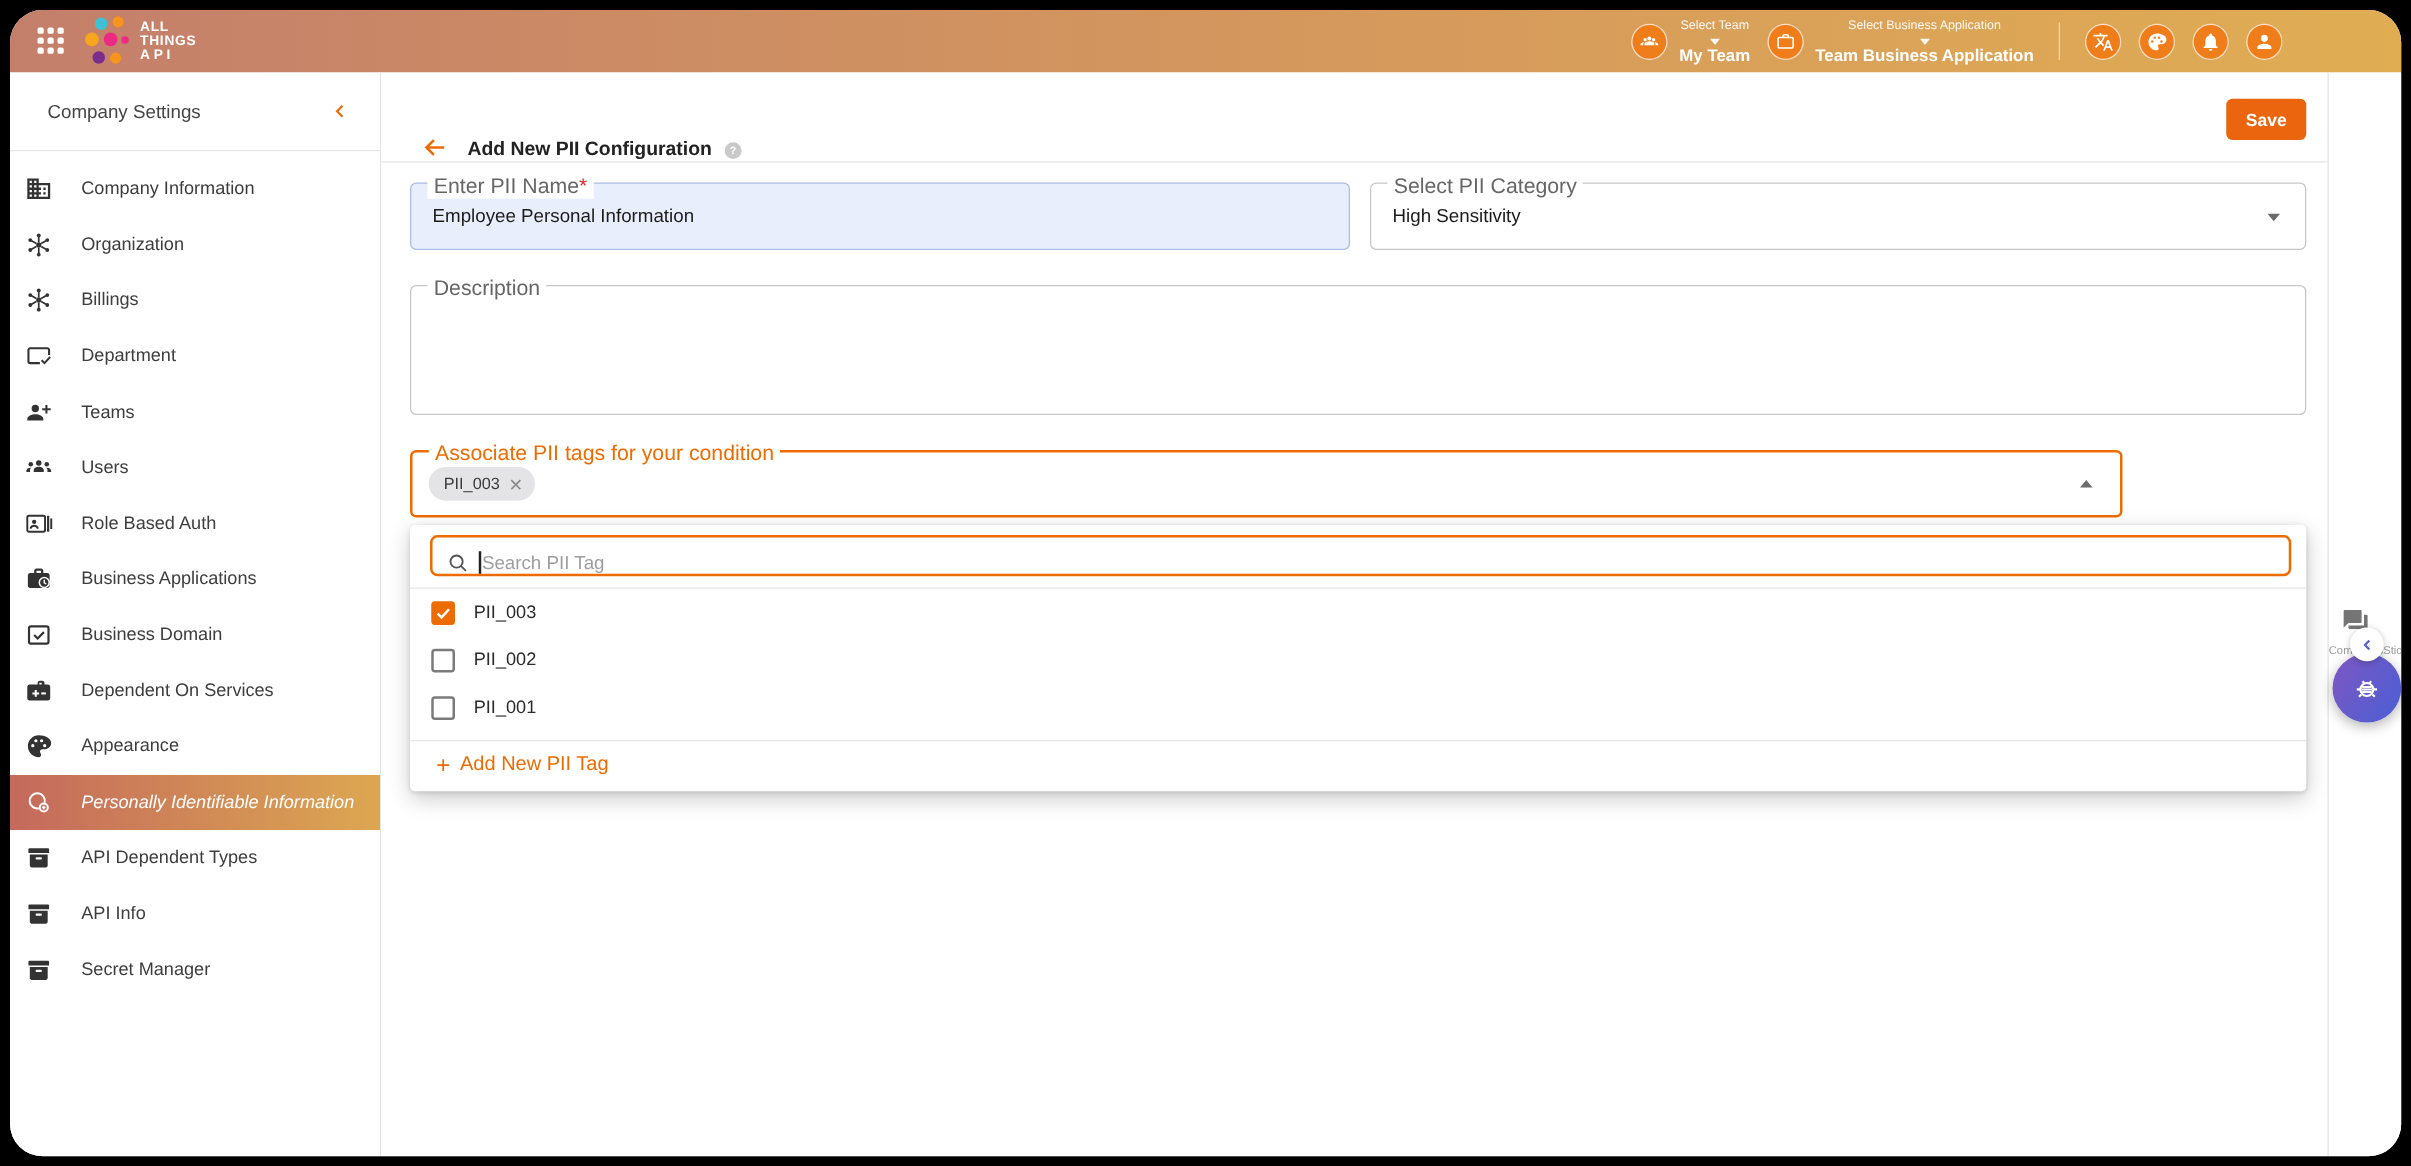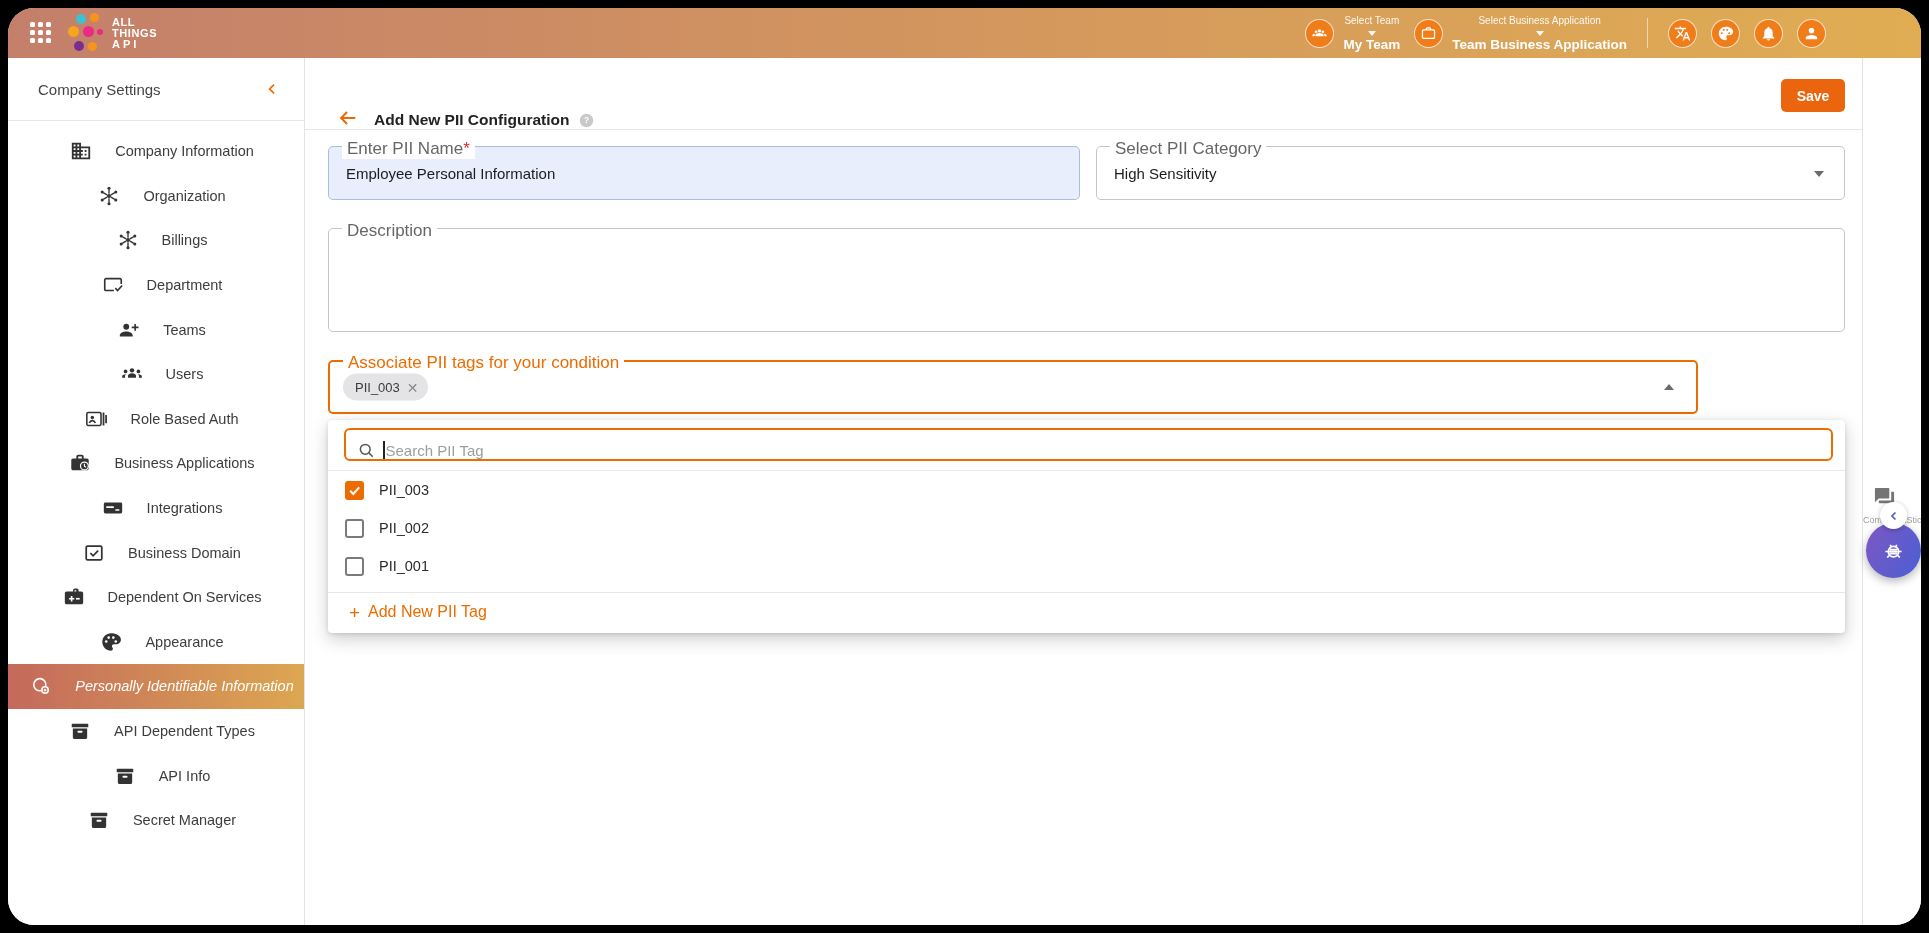--- a/index.html
+++ b/index.html
@@ -42,21 +42,21 @@
   
   .sidebar{position:absolute;left:0;top:50px;width:297px;height:867px;background:#fff;
     border-right:1px solid #E3E3E3;}
   .side-hdr{height:62px;display:flex;align-items:center;justify-content:space-between;
     padding:0 24px 0 30px;}
   .side-title{font-size:15px;color:#454545;}
   .collapse-btn{color:var(--primary);cursor:pointer;display:flex;}
   .collapse-btn svg{width:16px;height:16px;}
   .side-sep{height:1px;background:#E6E6E6;}
   .side-items{padding-top:8px;}
-  .side-item{height:44.6px;display:flex;align-items:center;padding-left:12px;cursor:pointer;color:#3D3D3D;justify-content:center;}
+  .side-item{height:44.6px;display:flex;align-items:center;padding-left:12px;cursor:pointer;color:#3D3D3D;}
   .side-item .side-icon{width:22px;height:22px;color:#333;flex:none;display:flex;}
   .side-icon svg{width:22px;height:22px;}
   .side-label{margin-left:23px;font-size:14.5px;white-space:nowrap;}
   .side-item.selected{background:linear-gradient(90deg,var(--sel-a),var(--sel-b));color:#fff;font-style:italic;}
   .side-item.selected .side-icon{color:#fff;}
   
   .main{position:absolute;left:297px;top:50px;width:1557px;height:867px;background:#fff;}
   .topbar{position:relative;height:72px;display:flex;align-items:flex-end;border-bottom:1px solid #E6E6E6;}
   .back-btn{margin-left:32px;color:var(--primary);cursor:pointer;display:flex;}
   .back-btn svg{width:22px;height:22px;}
@@ -322,30 +322,20 @@
             <svg viewBox="0 0 24 24" fill="currentColor">
               <path d="M19.5 7h-3.5V5c0-1.1-.9-2-2-2h-4c-1.1 0-2 .9-2 2v2H4.5c-1.1 0-2 .9-2 2v9c0 1.1.9 2 2 2h15c1.1 0 2-.9 2-2V9c0-1.1-.9-2-2-2zM10 5h4v2h-4V5z"></path>
               <circle cx="16.8" cy="15.3" r="4.3" stroke="#fff" stroke-width="1.3" fill="currentColor"></circle>
               <path d="M16.8 12.8v2.7l1.8 1.1" stroke="#fff" stroke-width="1.2" fill="none"></path>
             </svg>
           </span>
           <span class="side-label">Business Applications</span>
         </div>
         <div class="side-item">
           <span class="side-icon">
-            <svg viewBox="0 0 24 24" fill="currentColor">
-              <rect x="2" y="6" width="20" height="12" rx="1.6"></rect>
-              <rect x="4.5" y="10" width="8.5" height="2" rx=".5" fill="#fff"></rect>
-              <rect x="14.5" y="13.3" width="4.5" height="1.8" rx=".5" fill="#fff"></rect>
-            </svg>
-          </span>
-          <span class="side-label">Integrations</span>
-        </div>
-        <div class="side-item">
-          <span class="side-icon">
             <svg viewBox="0 0 24 24" fill="none" stroke="currentColor" stroke-width="1.9">
               <rect x="3.5" y="4.5" width="17" height="15" rx="1.6"></rect>
               <path d="m8 12 3 3 5.5-5.5"></path>
             </svg>
           </span>
           <span class="side-label">Business Domain</span>
         </div>
         <div class="side-item">
           <span class="side-icon">
             <svg viewBox="0 0 24 24" fill="currentColor">

